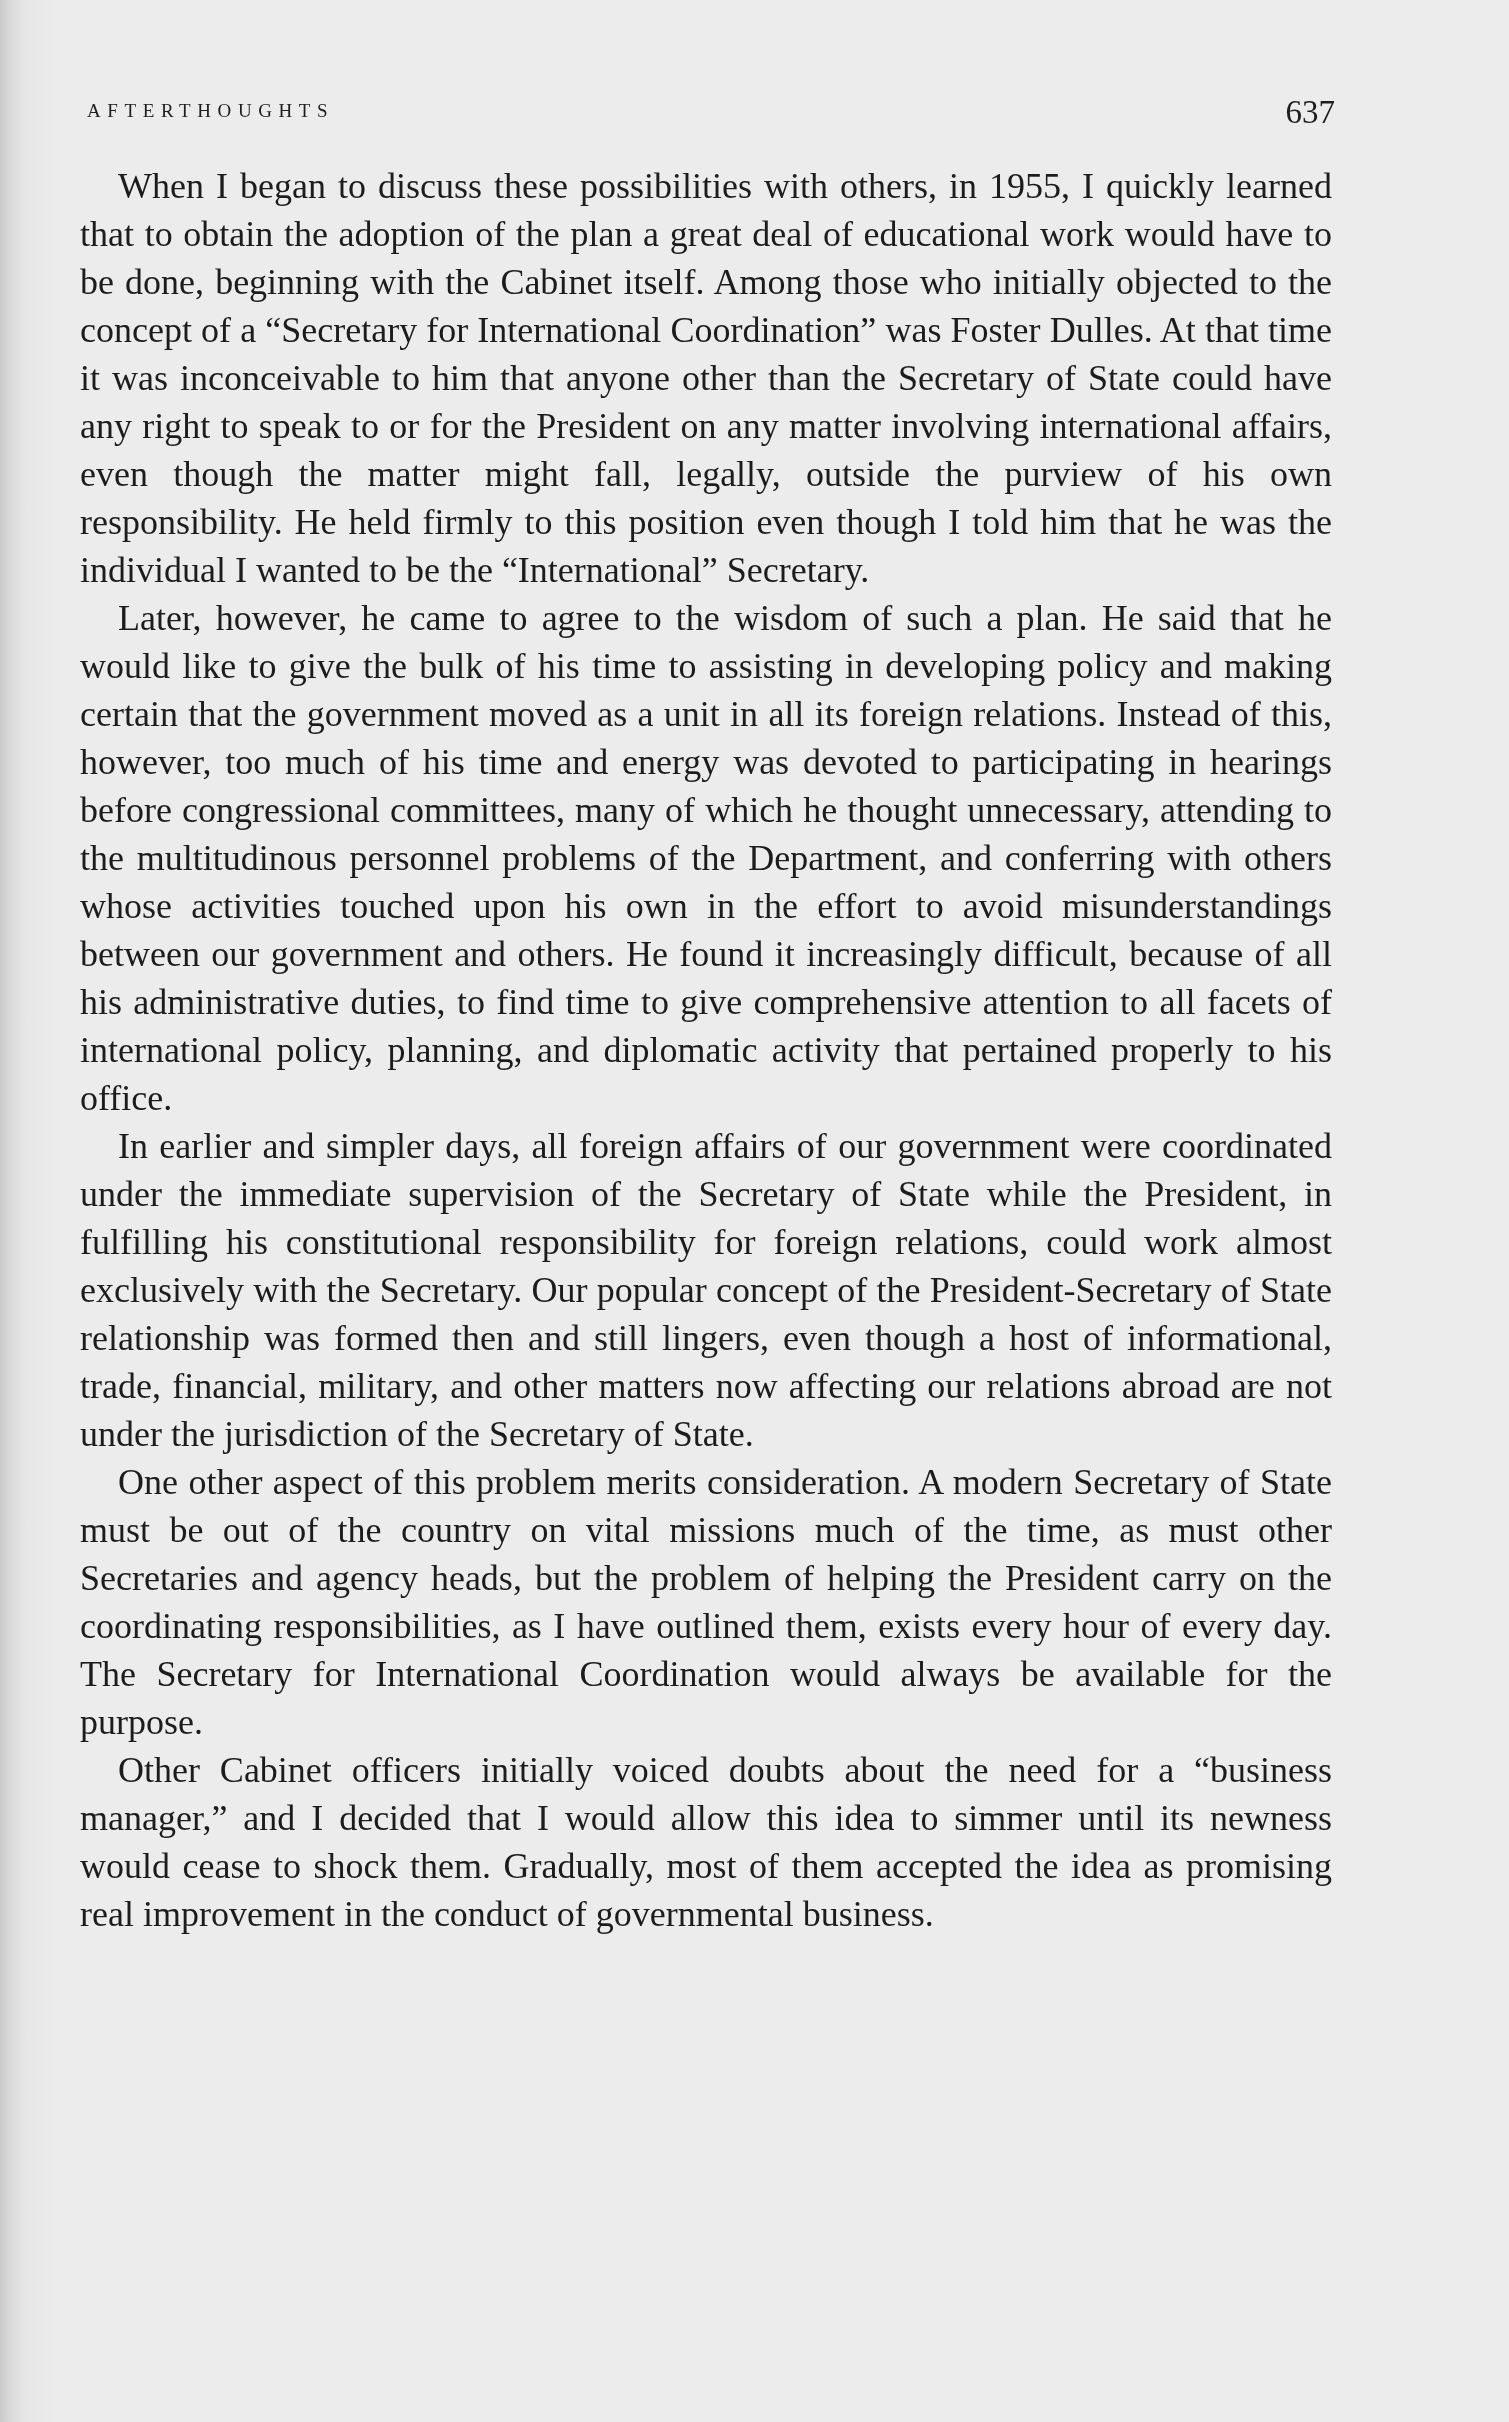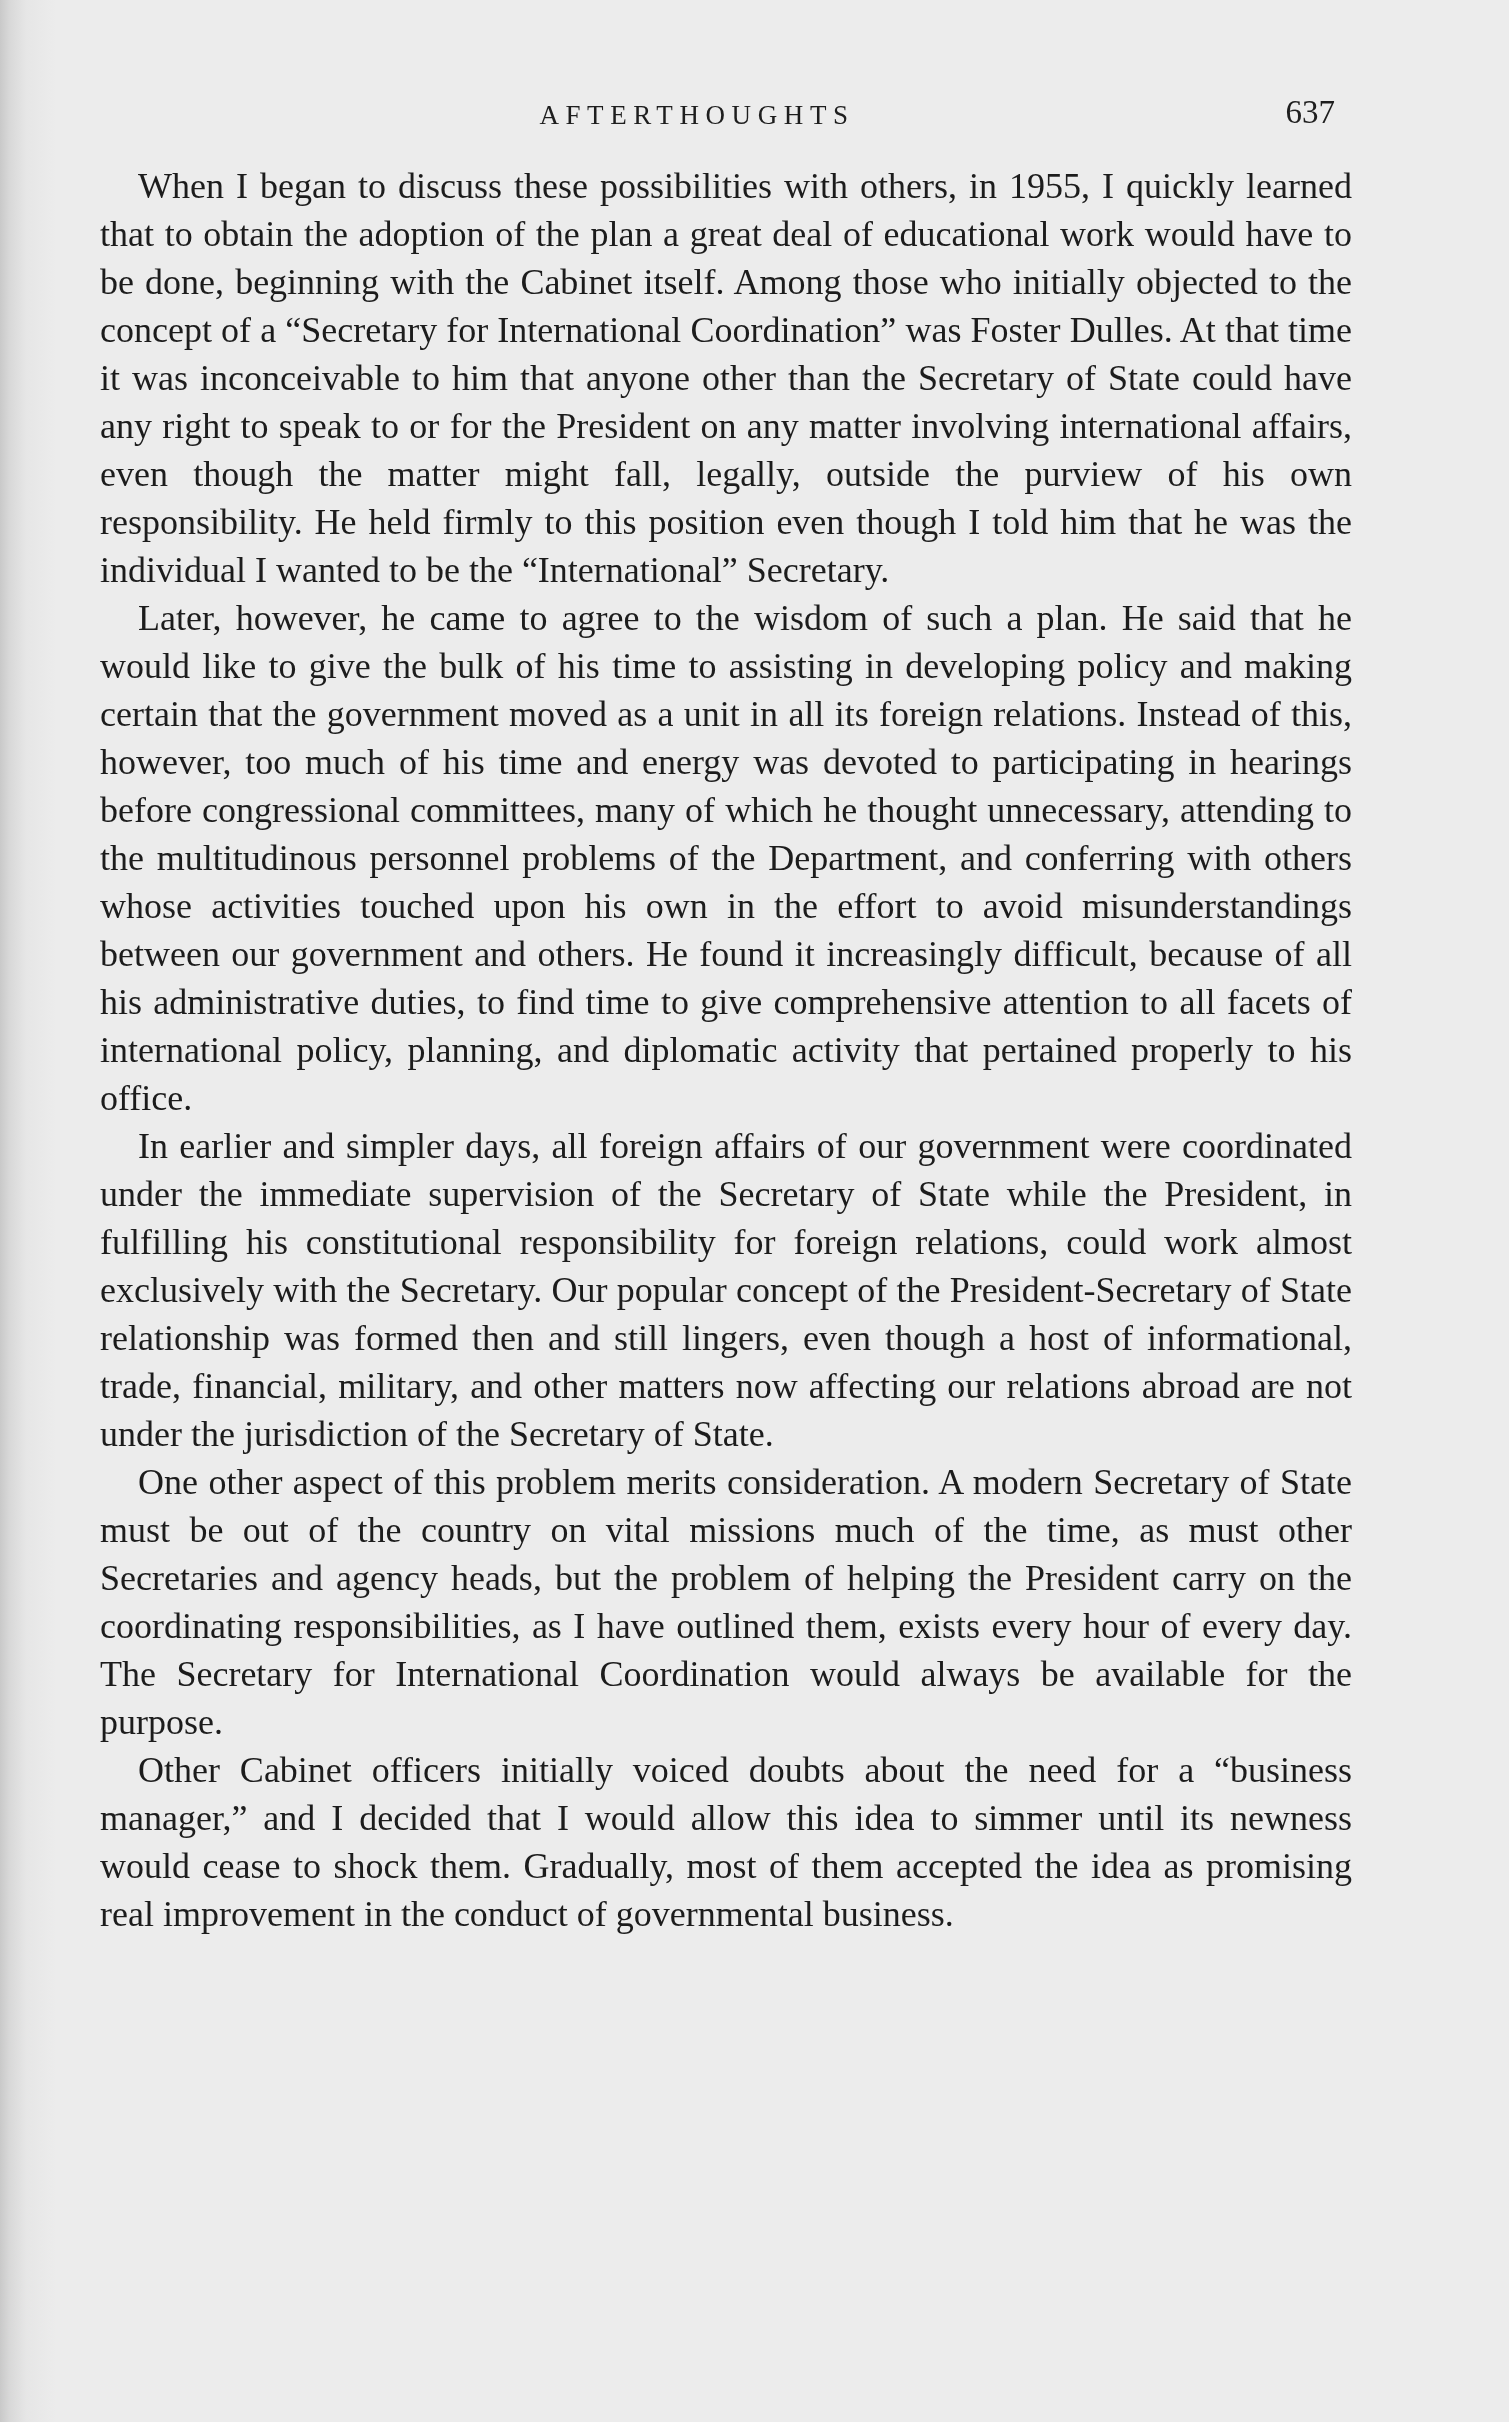--- a/index.html
+++ b/index.html
@@ -27,39 +27,38 @@
     left: 83px;
     width: 1252px;
     height: 47px;
     font-family: "Liberation Serif", "DejaVu Serif", serif;
     color: #1e1e1e;
   }
   .running-head {
     position: absolute;
     left: 4px;
     right: 0;
-    text-align: center;
     top: 5.6px;
-    font-size: 27px;
+    font-size: 19px;
     letter-spacing: 6.6px;
     text-transform: uppercase;
     margin-left: 0;
     padding-right: 28px;
   }
   .page-number {
     position: absolute;
     right: 0;
     top: 0;
     font-size: 33px;
     margin-left: 18px;
   }
   .body-text {
     position: absolute;
     top: 162px;
-    left: 100px;
+    left: 80px;
     width: 1252px;
     font-family: "Liberation Serif", "DejaVu Serif", serif;
     font-size: 36px;
     line-height: 48px;
     color: #1c1c1c;
     text-align: justify;
     hyphens: manual;
   }
   .para {
     margin: 0;

